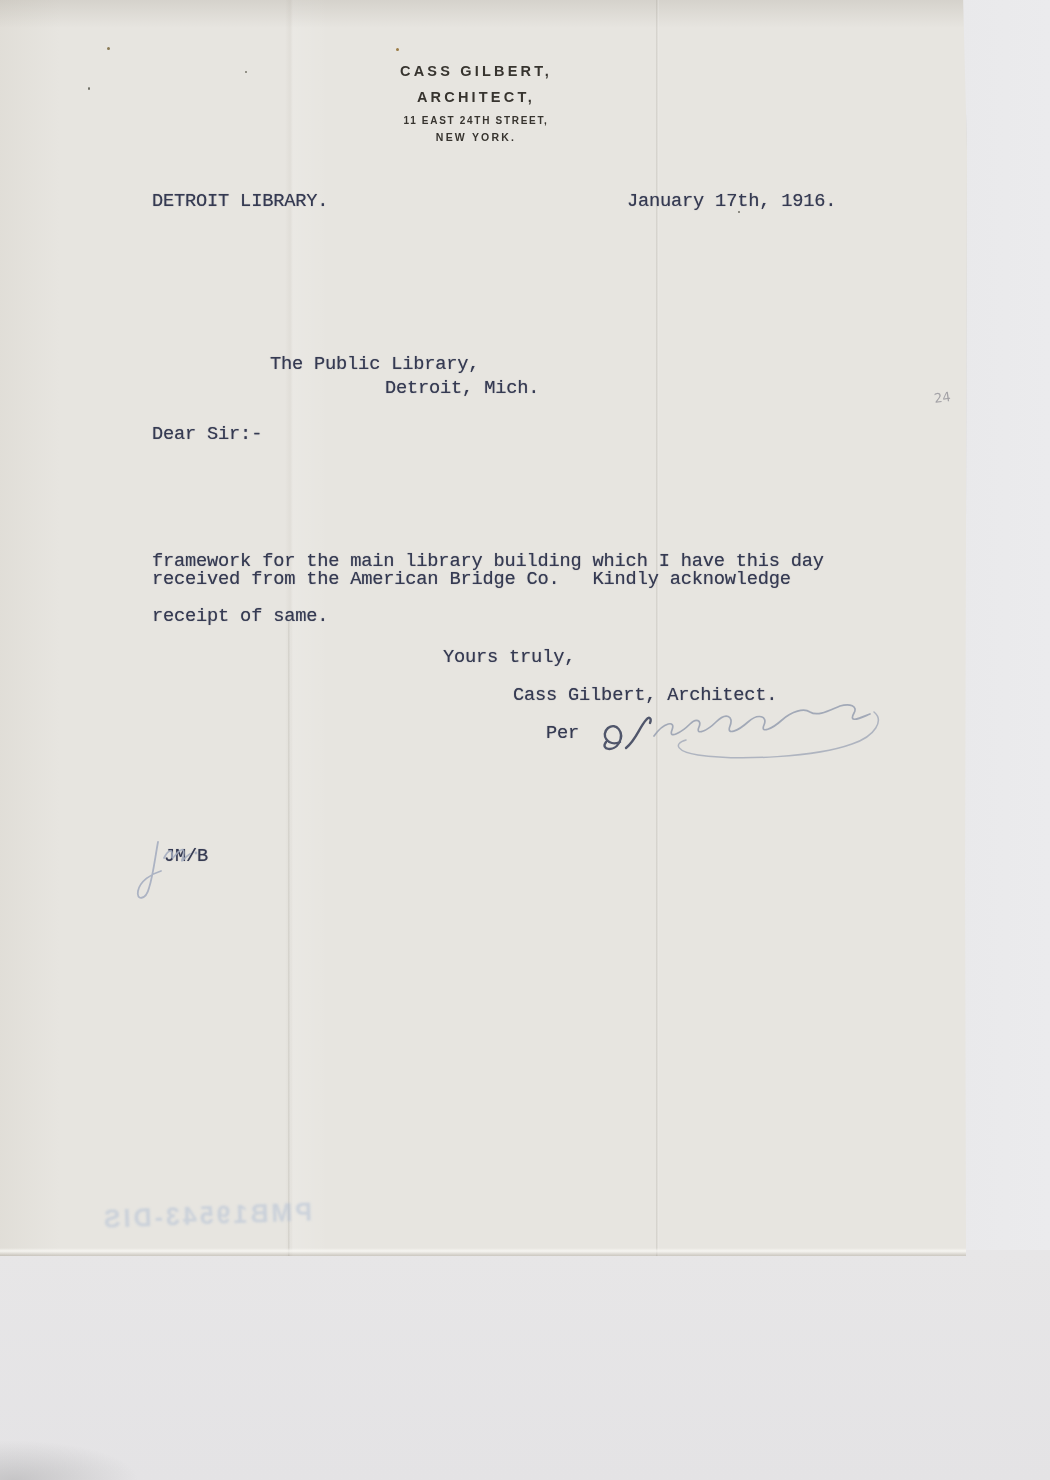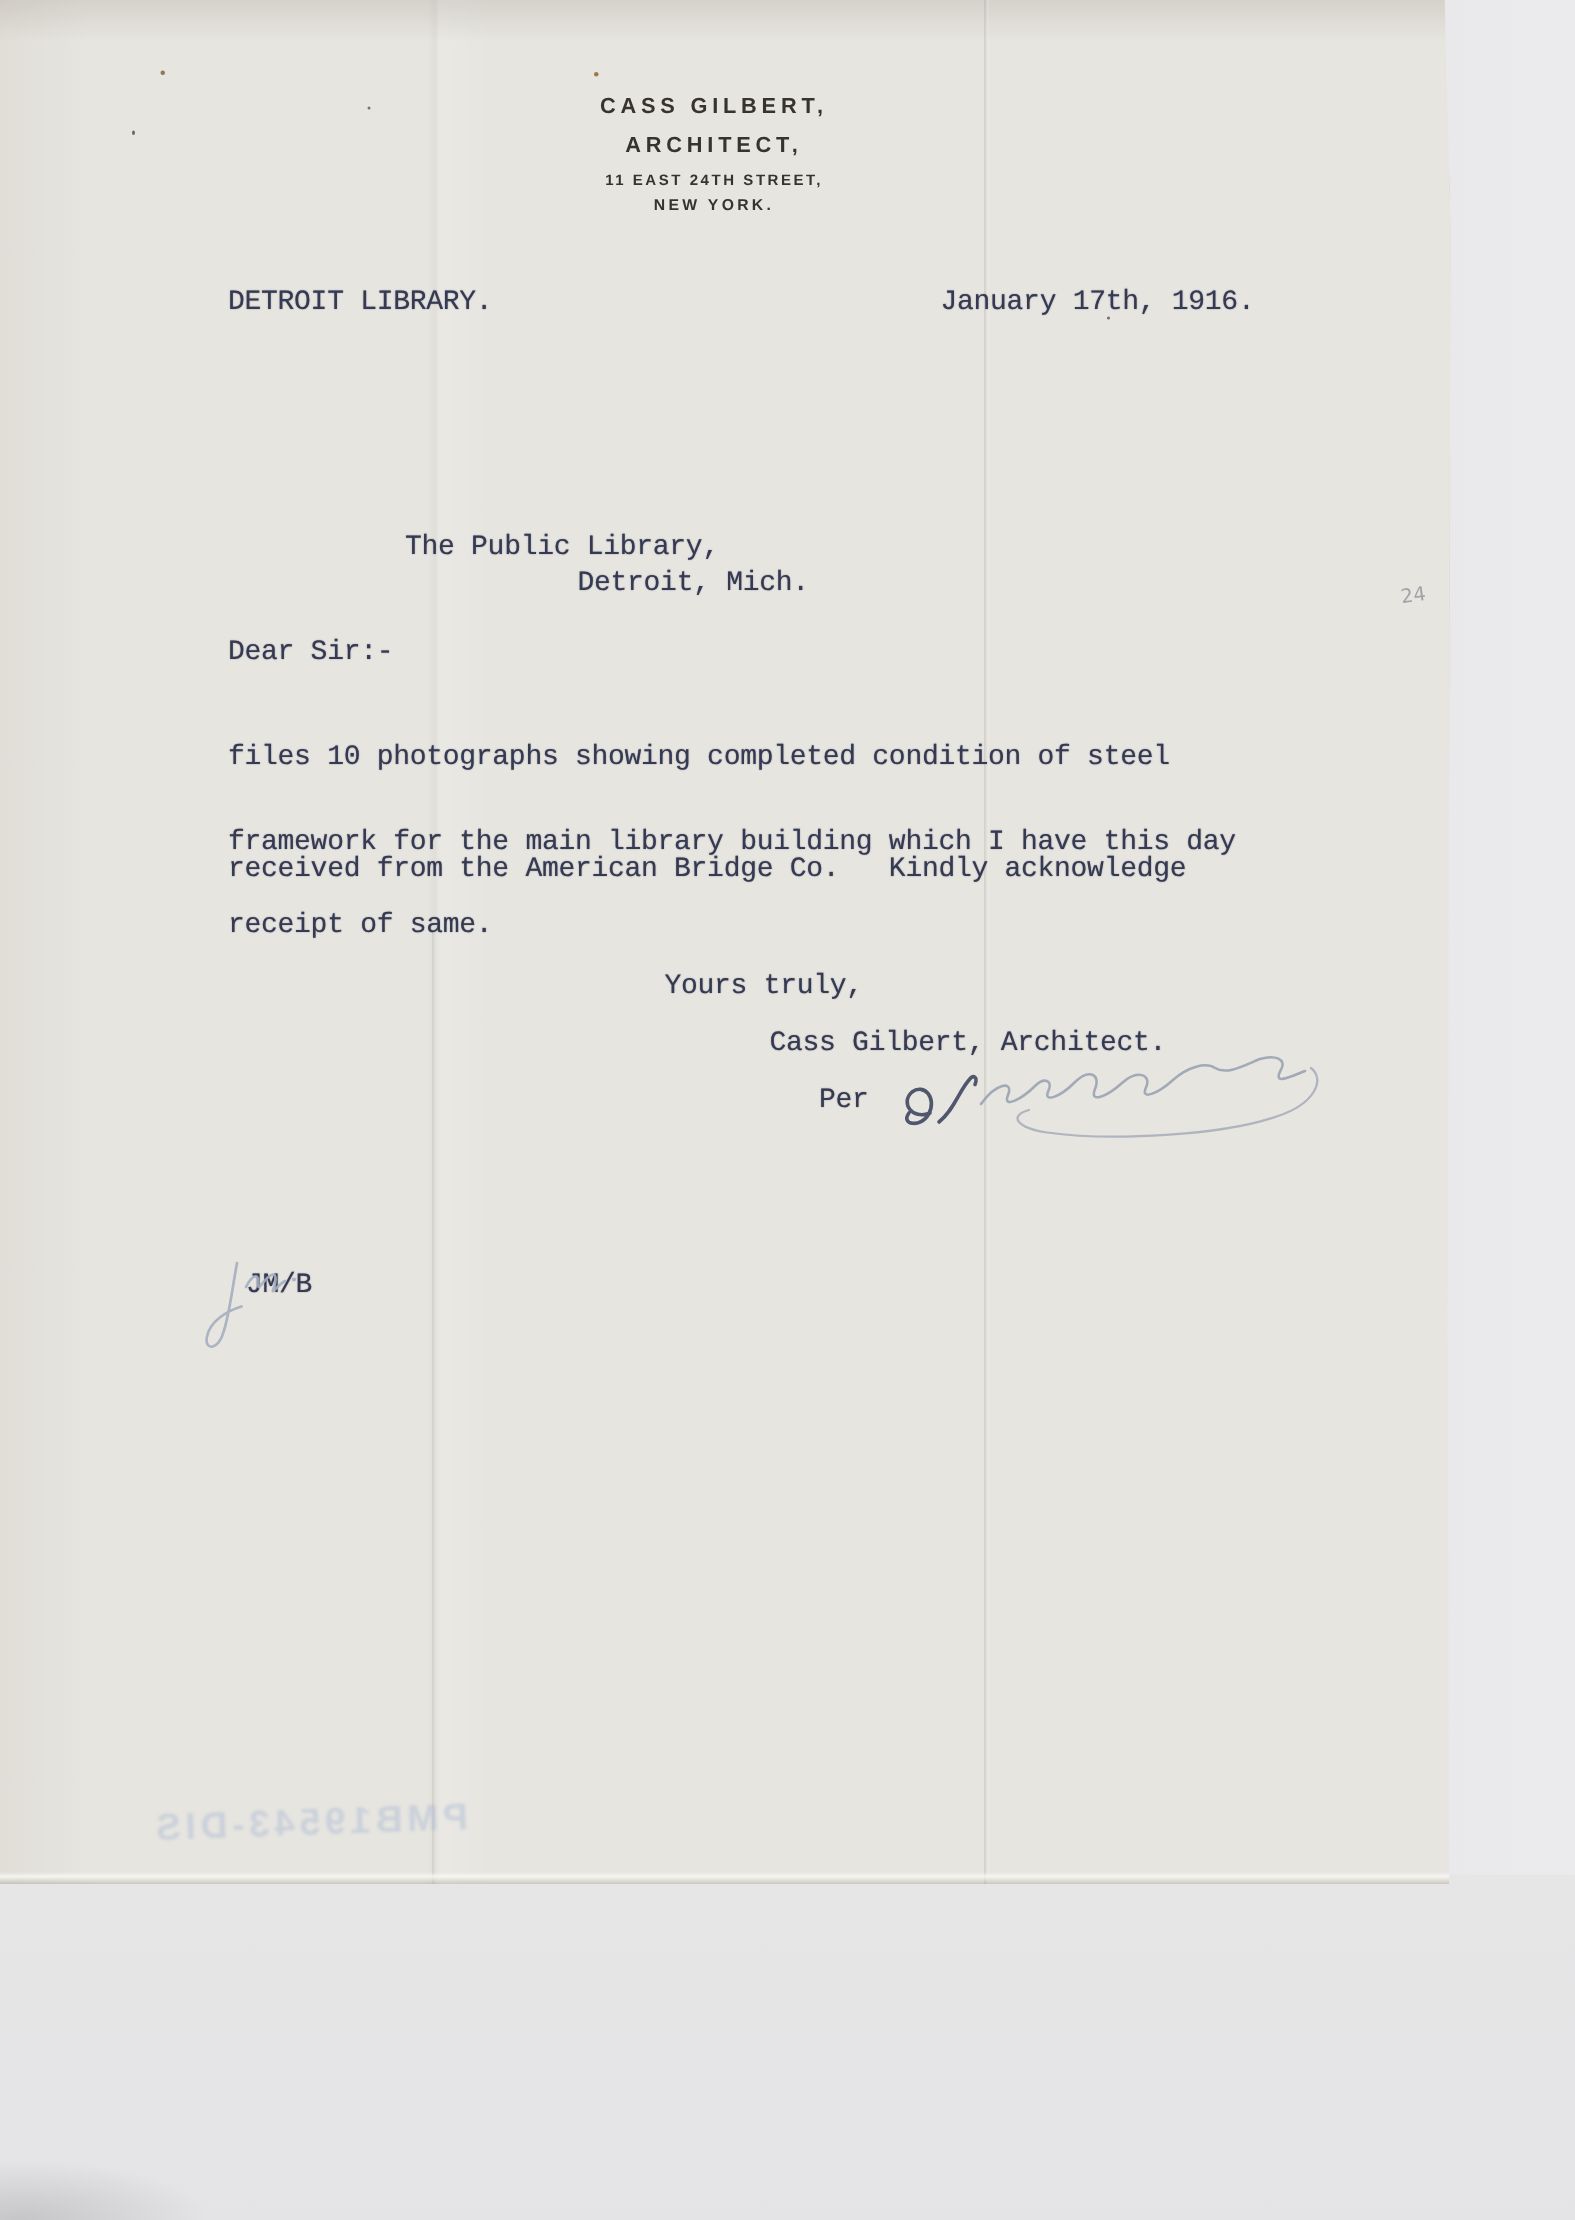--- a/index.html
+++ b/index.html
@@ -86,21 +86,20 @@
     </div>
 
     <div class="typed" style="left:152px;top:190px;">DETROIT LIBRARY.</div>
     <div class="typed" style="left:627px;top:190px;">January 17th, 1916.</div>
 
     <div class="typed" style="left:270px;top:337px;margin-top:16px;">The Public Library,</div>
     <div class="typed" style="left:385px;top:377px;">Detroit, Mich.</div>
 
     <div class="typed" style="left:152px;top:423px;">Dear Sir:-</div>
 
-    <div class="typed" style="left:152px;top:493px;">files 10 photographs showing completed condition of steel</div>
     <div class="typed" style="left:152px;top:530px;margin-top:20px;">framework for the main library building which I have this day</div>
     <div class="typed" style="left:152px;top:568px;">received from the American Bridge Co.   Kindly acknowledge</div>
     <div class="typed" style="left:152px;top:605px;">receipt of same.</div>
 
     <div class="typed" style="left:443px;top:646px;">Yours truly,</div>
     <div class="typed" style="left:513px;top:684px;">Cass Gilbert, Architect.</div>
     <div class="typed" style="left:546px;top:722px;">Per</div>
 
     <svg style="left:592px;top:698px;" width="300" height="65" viewBox="0 0 300 65">
       <g fill="none" stroke-linecap="round">

